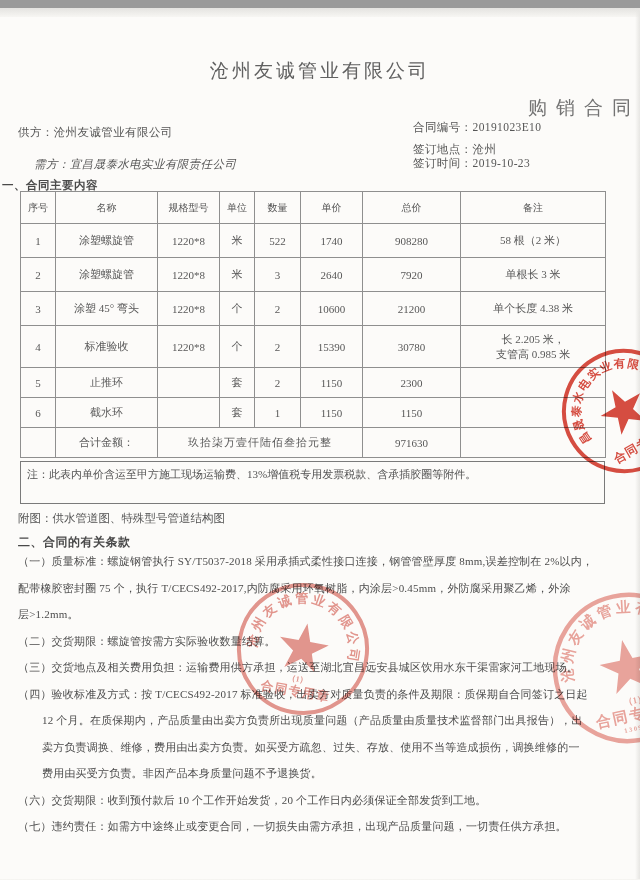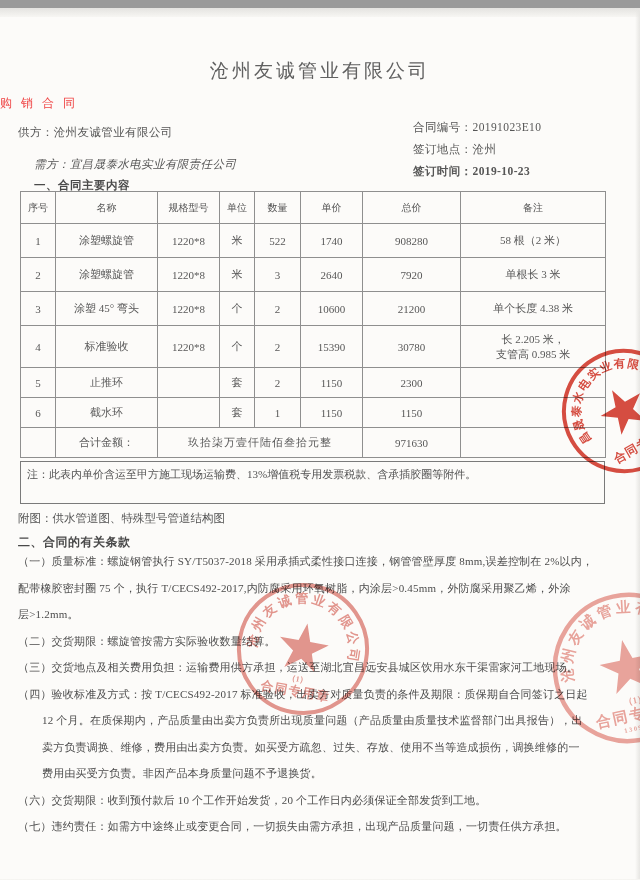--- a/index.html
+++ b/index.html
@@ -9,30 +9,30 @@
     font-family:"Liberation Serif","DejaVu Serif",serif;
     color:#4f4f4f;
   }
   .abs{position:absolute;}
   .edge-top{left:0;top:0;width:640px;height:9px;background:linear-gradient(#e4e3e0,#f7f6f3);}
   .edge-bottom{left:0;top:871px;width:640px;height:9px;background:linear-gradient(#f7f6f3,#d9d8d5);}
   .edge-right{left:635px;top:0;width:5px;height:880px;background:linear-gradient(90deg,rgba(0,0,0,0),#e7e6e3);}
 
   .company-title{left:0;top:50px;width:640px;text-align:center;font-size:19px;
     letter-spacing:3px;color:#616161;font-weight:500;}
-  .doc-title{left:0;top:87px;width:640px;text-align:left;font-size:12px;
-    letter-spacing:9px;color:#ef4444;font-weight:500;}
+  .doc-title{left:0;top:87px;width:640px;text-align:right;font-size:19px;
+    letter-spacing:9px;color:#737373;font-weight:500;}
 
   .meta{font-size:11.5px;color:#565656;letter-spacing:.4px;white-space:nowrap;}
   .m-supplier{left:18px;top:117px;}
   .m-buyer{left:34px;top:149px;font-style:italic;}
   .m-no{left:413px;top:112px;}
   .m-place{left:413px;top:134px;}
-  .m-date{left:413px;top:156px;font-weight:bold;}
-  .sec1{left:34px;top:170px;font-size:11.5px;font-weight:600;color:#4a4a4a;letter-spacing:.5px;}
+  .m-date{left:413px;top:148px;}
+  .sec1{left:2px;top:170px;font-size:11.5px;font-weight:600;color:#4a4a4a;letter-spacing:.5px;}
 
   table.contract{left:20px;top:183px;position:absolute;border-collapse:collapse;
     table-layout:fixed;width:585px;font-size:11px;color:#585858;}
   table.contract th,table.contract td{
     border:1px solid #8f8f8f;text-align:center;vertical-align:middle;
     padding:0 2px;font-weight:normal;overflow:hidden;white-space:nowrap;}
   table.contract{border:1.5px solid #6e6e6e;}
   table.contract th{font-size:10px;color:#555;}
   tr.rh{height:32px;} tr.r1{height:34px;} tr.r2{height:34px;} tr.r3{height:34px;}
   tr.r4{height:42px;} tr.r5{height:30px;} tr.r6{height:30px;} tr.rt{height:30px;}

